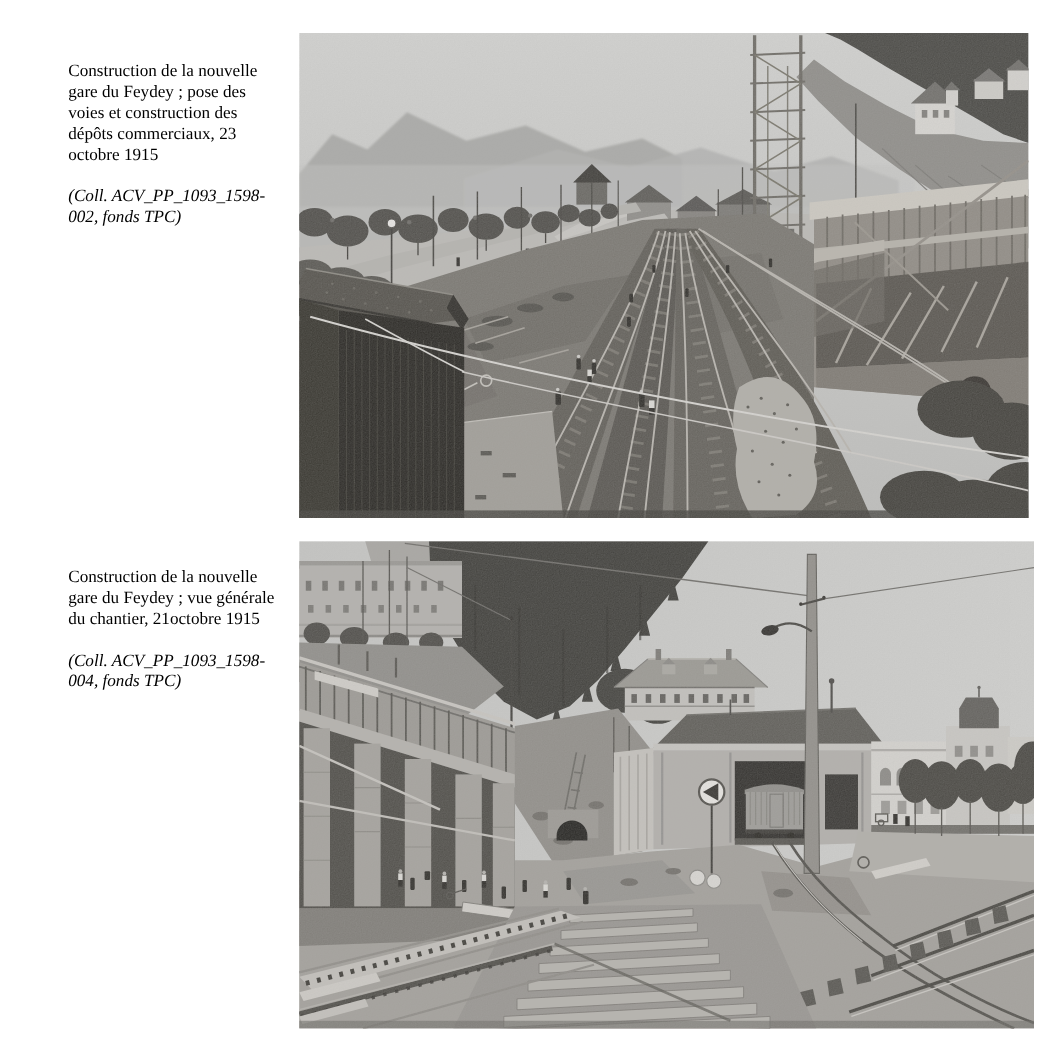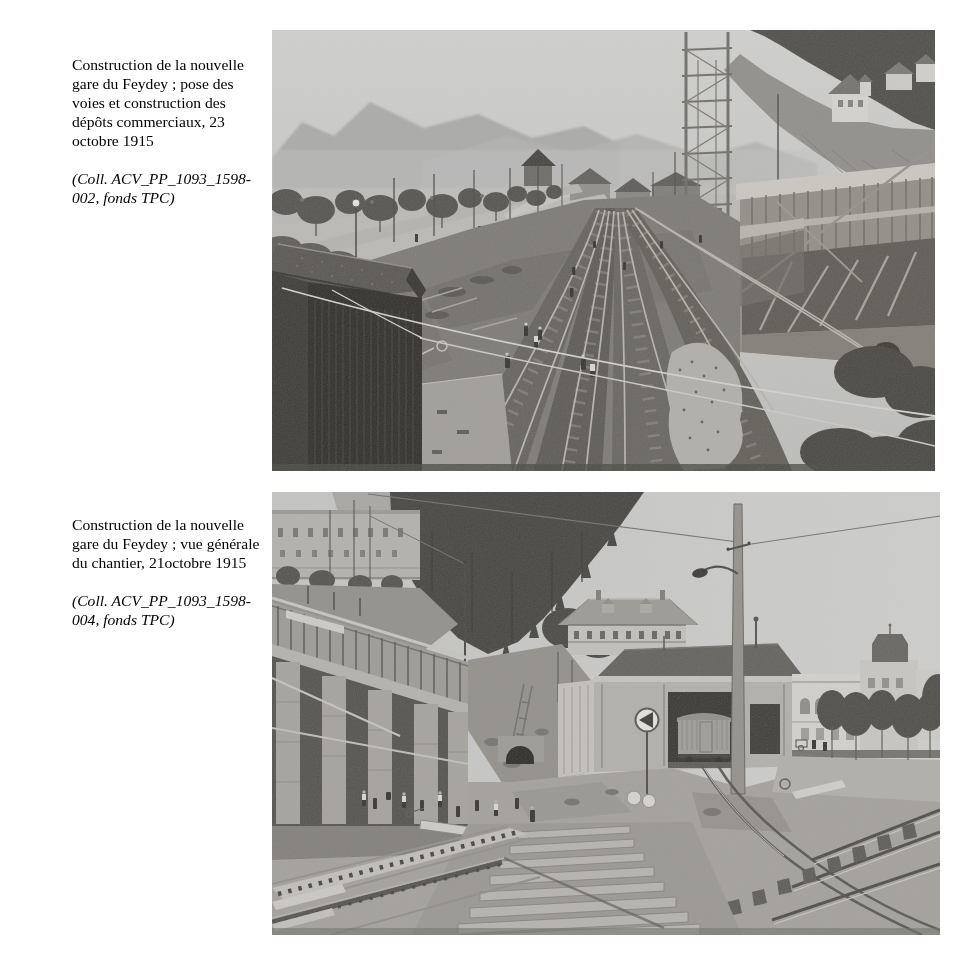--- a/index.html
+++ b/index.html
@@ -3,21 +3,21 @@
 <meta charset="utf-8">
 <title>Document</title>
 <style>
   html,body{margin:0;padding:0;}
   body{
     width:954px;height:954px;background:#ffffff;position:relative;overflow:hidden;
     font-family:"Liberation Serif", serif;color:#000;
   }
   .caption{
     position:absolute;left:62px;width:232px;
-    font-size:15.6px;line-height:19px;white-space:pre-line;margin-left:10px;
+    font-size:15.6px;line-height:19px;white-space:pre-line;
   }
   .caption .coll{font-style:italic;margin:0;}
   .caption .main{margin:0;}
   .photo{position:absolute;}
   .photo svg{display:block;}
 </style>
 </head>
 <body>
 
 <main>

